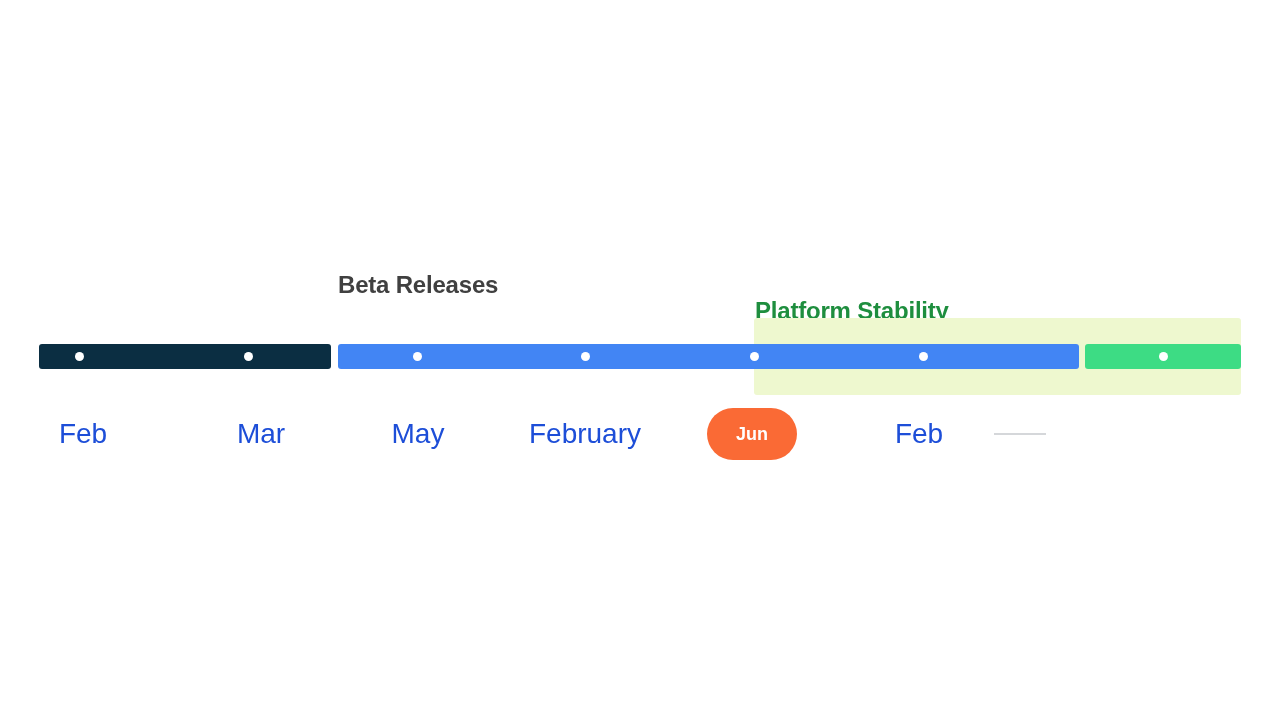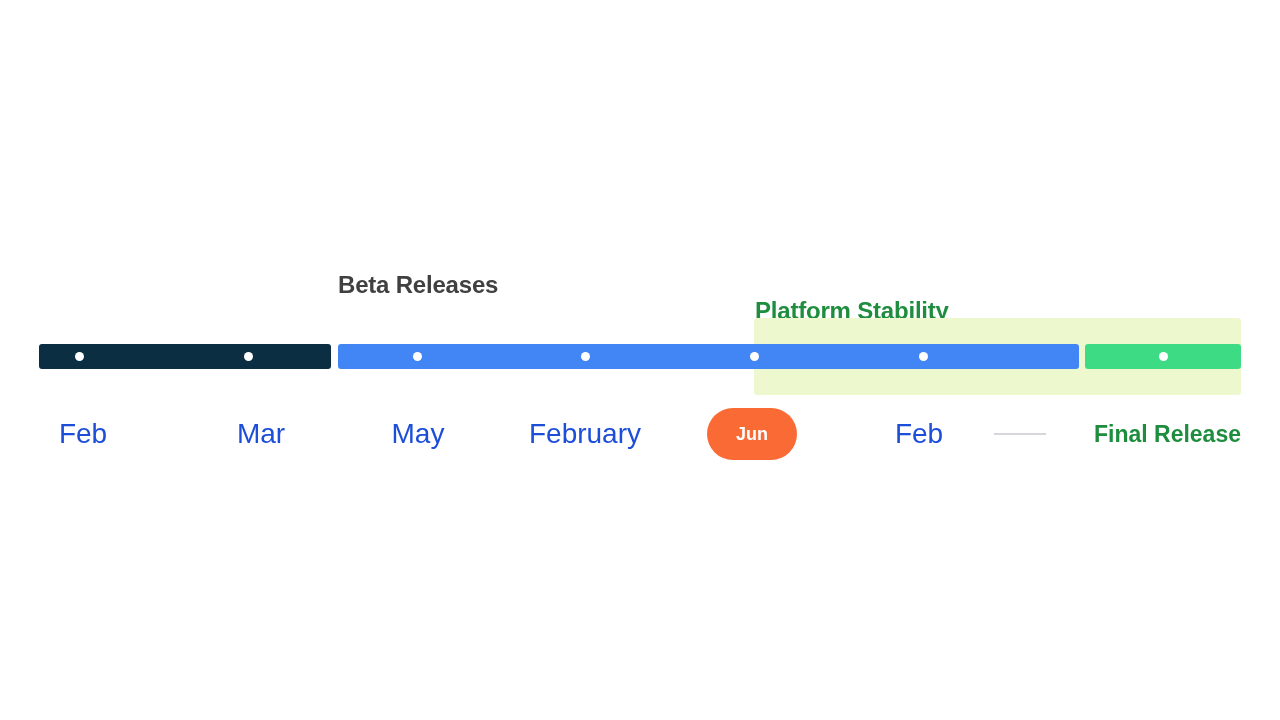--- a/index.html
+++ b/index.html
@@ -120,15 +120,14 @@
   <div class="month" style="left:585px;">February</div>
 
   <div class="current-pill" style="background:#fa6a35;">
     <span>Jun</span>
   </div>
 
   <div class="month" style="left:919px;">Feb</div>
 
   <div class="connector-line"></div>
 
-  <div class="final-release" style="color:#1e8e3e;">Final Release</div>
 
 </div>
 
 </body></html>

